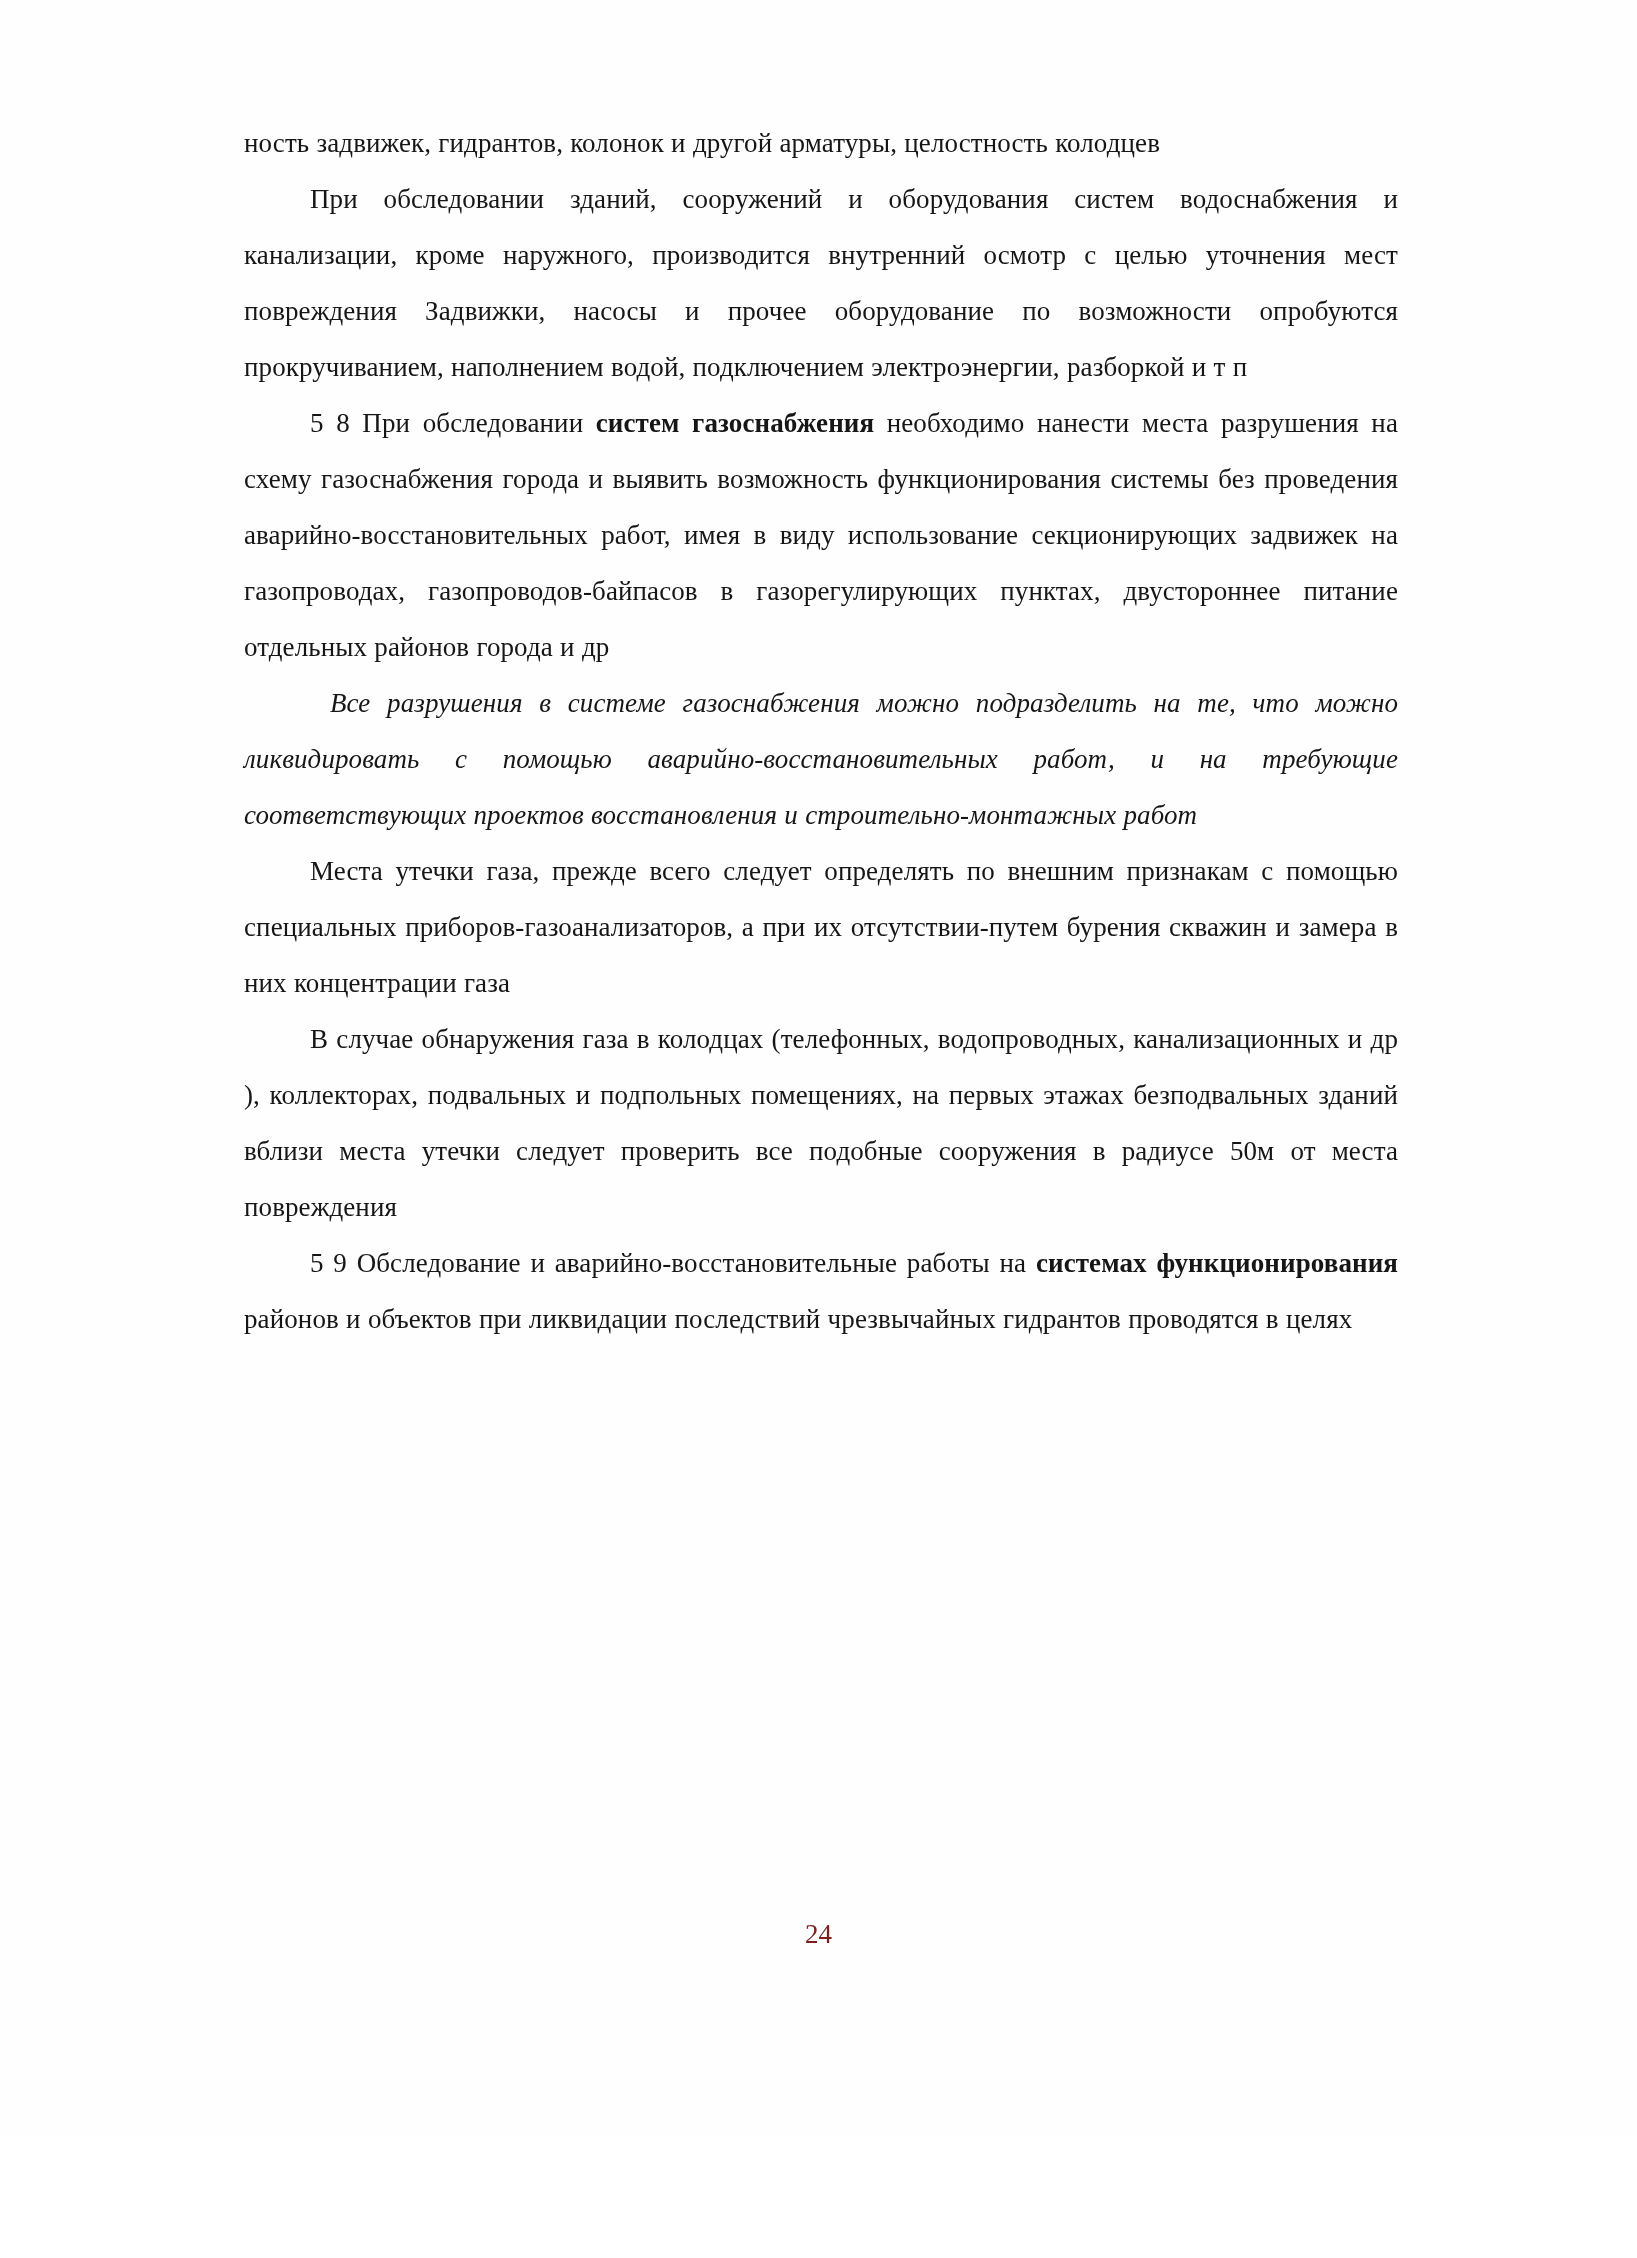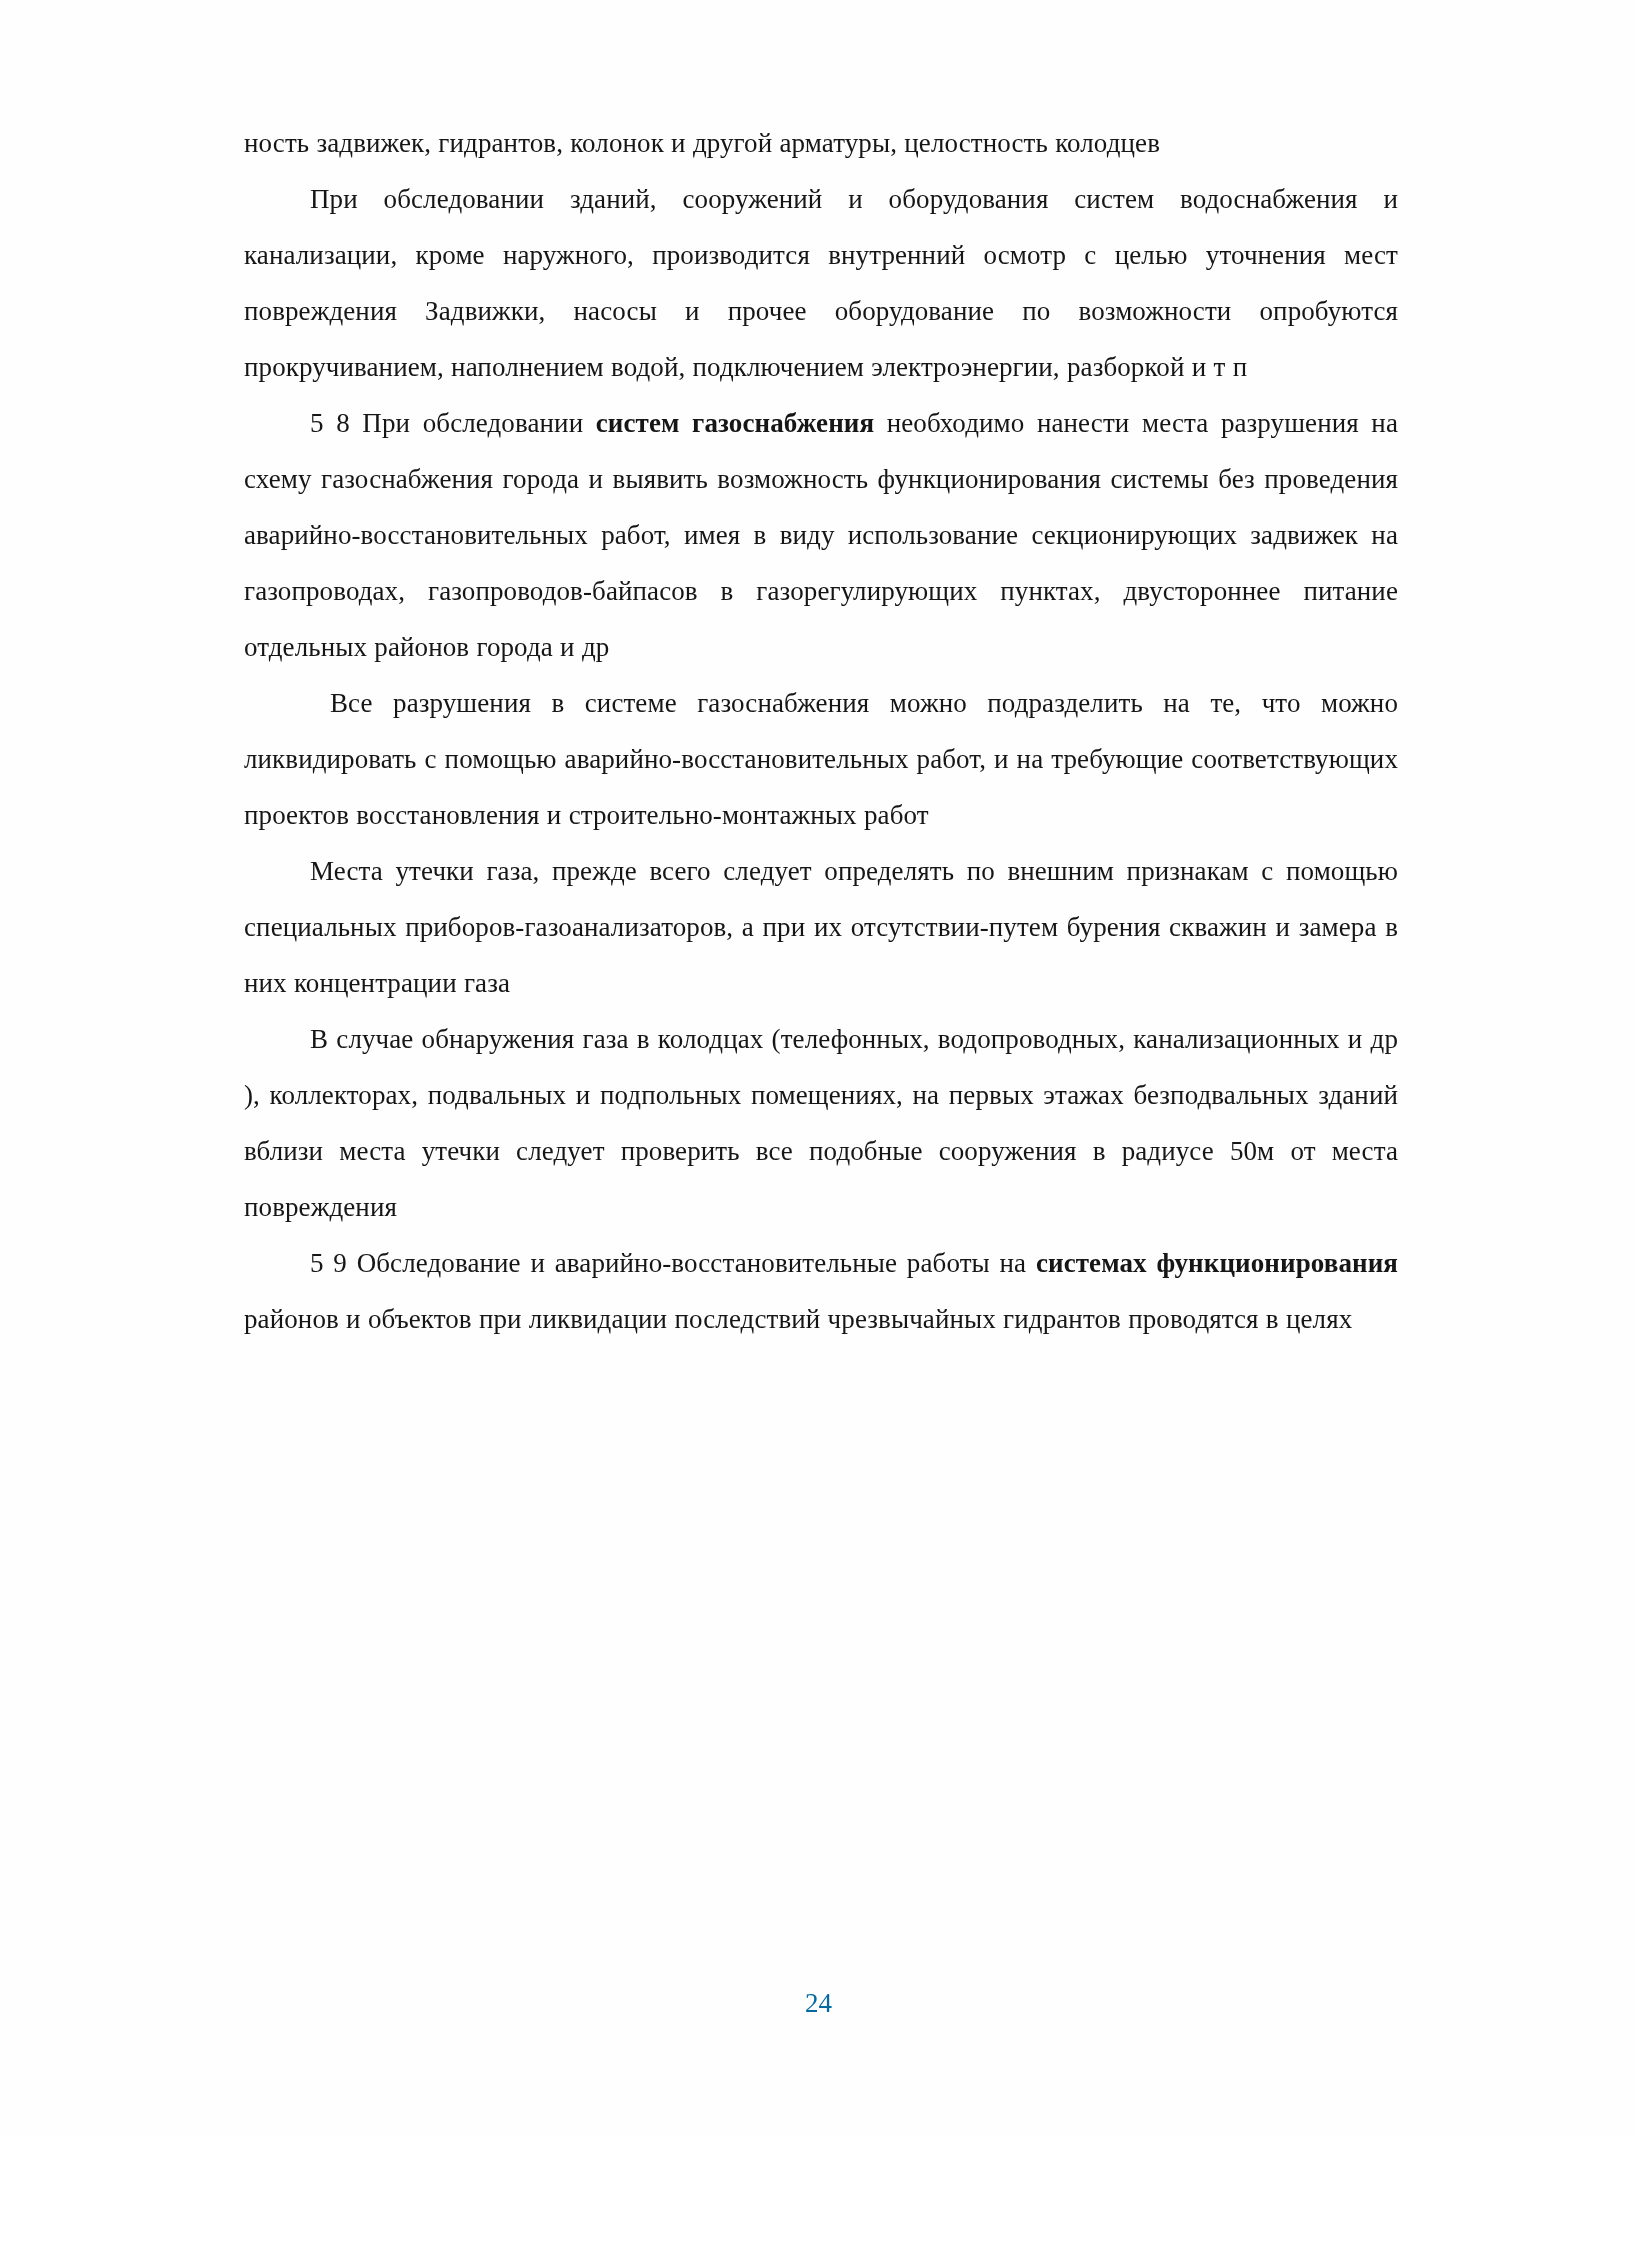--- a/index.html
+++ b/index.html
@@ -39,33 +39,34 @@
     word-spacing: 0.4px;
   }
   .para.first-continued {
     text-indent: 0;
   }
   .para.indent {
     text-indent: 66px;
   }
   .para.indent-wide {
     text-indent: 86px;
+    font-style: italic;
   }
   .para b {
     font-weight: bold;
   }
   .page-number {
     position: absolute;
     left: 0;
-    top: 1988px;
+    top: 1919px;
     width: 100%;
     text-align: center;
     font-size: 27px;
     font-family: "Liberation Serif", "DejaVu Serif", serif;
-    color: #0369a1;
+    color: #7f1d1d;
   }
   
   .content, .page-number {
     -webkit-font-smoothing: antialiased;
   }
 </style>
 </head>
 <body>
 
 <div class="page">

